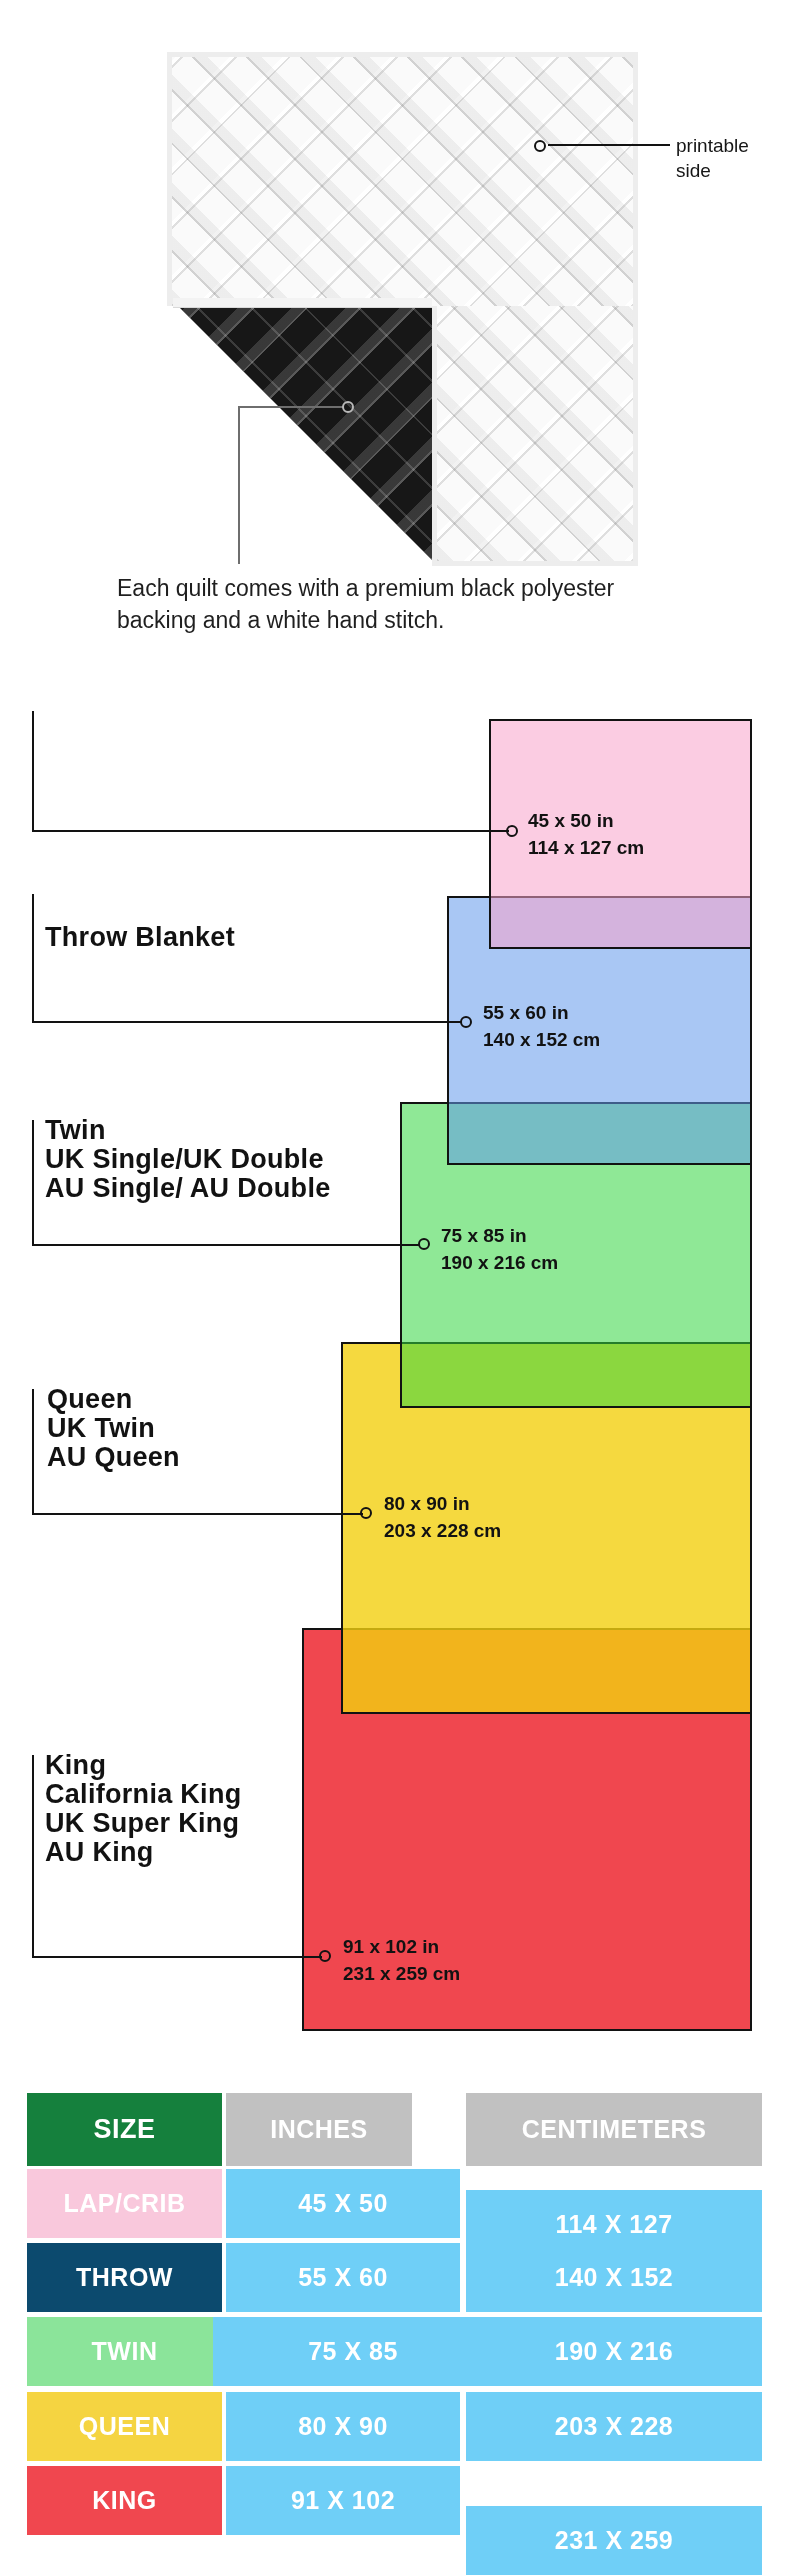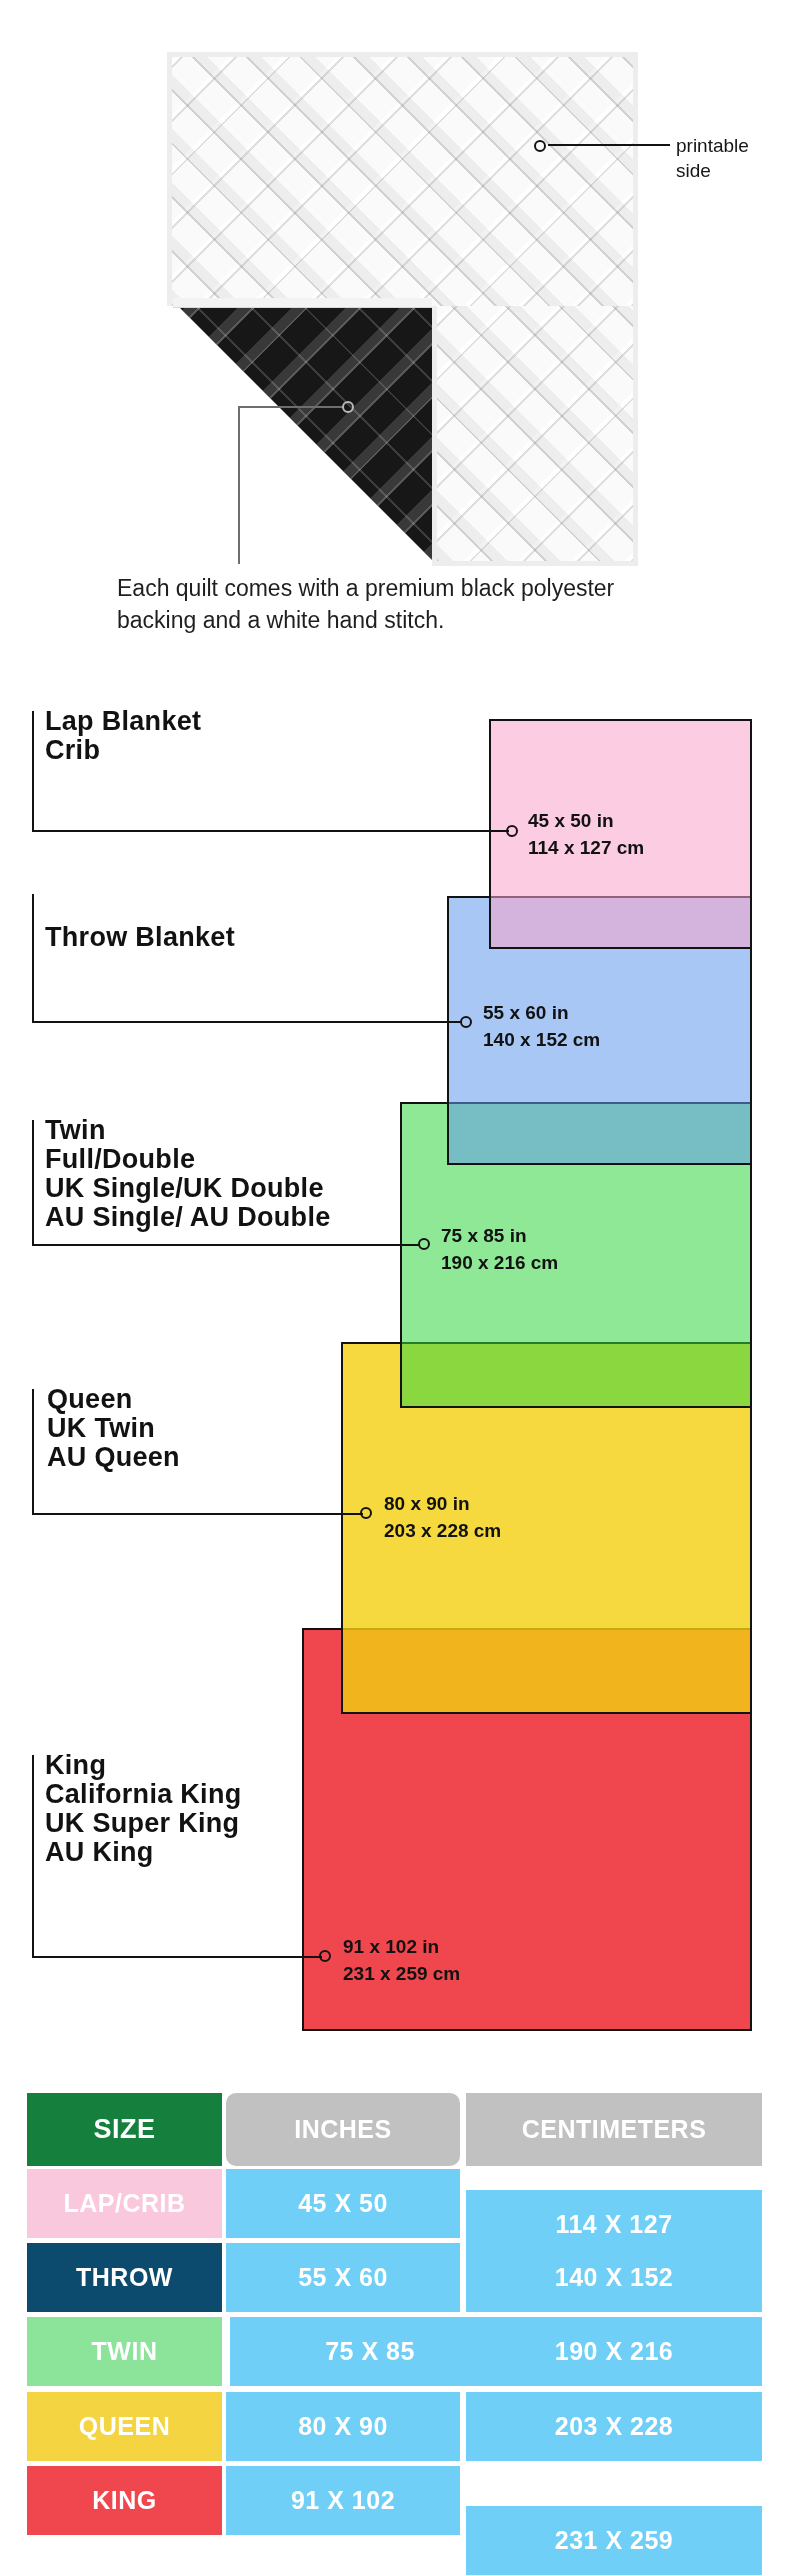--- a/index.html
+++ b/index.html
@@ -87,24 +87,20 @@
     <div>Each quilt comes with a premium black polyester</div>
     <div>backing and a white hand stitch.</div>
   </div>
 
   <div class="rect r-red" style="left:302px;top:1628px;width:450px;height:403px;"></div>
   <div class="rect r-yellow" style="left:341px;top:1342px;width:411px;height:372px;"></div>
   <div class="rect r-green" style="left:400px;top:1102px;width:352px;height:306px;"></div>
   <div class="rect r-blue" style="left:447px;top:896px;width:305px;height:269px;"></div>
   <div class="rect r-pink" style="left:489px;top:719px;width:263px;height:230px;"></div>
 
-  <div class="lbl" style="left:45px;top:707px;">
-    <div>Lap Blanket</div>
-    <div>Crib</div>
-  </div>
   <div class="vline" style="left:32px;top:711px;width:1.9px;height:121px;"></div>
   <div class="hline" style="left:32px;top:830px;width:477px;height:1.9px;"></div>
   <div class="ring" style="left:506px;top:825px;"></div>
   <div class="dim" style="left:528px;top:807px;">
     <div>45 x 50 in</div>
     <div>114 x 127 cm</div>
   </div>
 
   <div class="lbl" style="left:45px;top:923px;">
     <div>Throw Blanket</div>
@@ -112,21 +108,20 @@
   <div class="vline" style="left:32px;top:894px;width:1.9px;height:129px;"></div>
   <div class="hline" style="left:32px;top:1021px;width:430px;height:1.9px;"></div>
   <div class="ring" style="left:460px;top:1016px;"></div>
   <div class="dim" style="left:483px;top:999px;">
     <div>55 x 60 in</div>
     <div>140 x 152 cm</div>
   </div>
 
   <div class="lbl" style="left:45px;top:1116px;">
     <div>Twin</div>
-    <div>Full/Double</div>
     <div>UK Single/UK Double</div>
     <div>AU Single/ AU Double</div>
   </div>
   <div class="vline" style="left:32px;top:1120px;width:1.9px;height:126px;"></div>
   <div class="hline" style="left:32px;top:1244px;width:388px;height:1.9px;"></div>
   <div class="ring" style="left:418px;top:1238px;"></div>
   <div class="dim" style="left:441px;top:1222px;">
     <div>75 x 85 in</div>
     <div>190 x 216 cm</div>
   </div>
@@ -154,33 +149,33 @@
   <div class="hline" style="left:32px;top:1956px;width:290px;height:1.9px;"></div>
   <div class="ring" style="left:319px;top:1950px;"></div>
   <div class="dim" style="left:343px;top:1933px;">
     <div>91 x 102 in</div>
     <div>231 x 259 cm</div>
   </div>
 
   <div>
 
     <div class="tcell h-size" style="left:27px;top:2093px;width:195px;height:73px;font-size:27px;">SIZE</div>
-    <div class="tcell h-gray" style="left:226px;top:2093px;width:234px;height:73px;border-radius:10px;">INCHES</div>
+    <div class="tcell h-gray" style="left:226px;top:2093px;width:186px;height:73px;">INCHES</div>
     <div class="tcell h-gray" style="left:466px;top:2093px;width:296px;height:73px;">CENTIMETERS</div>
 
     <div class="tcell c-pink" style="left:27px;top:2169px;width:195px;height:69px;">LAP/CRIB</div>
     <div class="tcell c-val" style="left:226px;top:2169px;width:234px;height:69px;">45 X 50</div>
     <div class="tcell c-val" style="left:466px;top:2169px;width:296px;height:69px;margin-top:21px;">114 X 127</div>
 
     <div class="tcell c-per" style="left:27px;top:2243px;width:195px;height:69px;">THROW</div>
     <div class="tcell c-val" style="left:226px;top:2243px;width:234px;height:69px;">55 X 60</div>
     <div class="tcell c-val" style="left:466px;top:2243px;width:296px;height:69px;">140 X 152</div>
 
     <div class="tcell c-grn" style="left:27px;top:2317px;width:195px;height:69px;">TWIN</div>
-    <div class="tcell c-val" style="left:230px;top:2317px;width:280px;height:69px;">75 X 85</div>
+    <div class="tcell c-val" style="left:213px;top:2317px;width:280px;height:69px;">75 X 85</div>
     <div class="tcell c-val" style="left:466px;top:2317px;width:296px;height:69px;">190 X 216</div>
 
     <div class="tcell c-yel" style="left:27px;top:2392px;width:195px;height:69px;">QUEEN</div>
     <div class="tcell c-val" style="left:226px;top:2392px;width:234px;height:69px;">80 X 90</div>
     <div class="tcell c-val" style="left:466px;top:2392px;width:296px;height:69px;">203 X 228</div>
 
     <div class="tcell c-red" style="left:27px;top:2466px;width:195px;height:69px;">KING</div>
     <div class="tcell c-val" style="left:226px;top:2466px;width:234px;height:69px;">91 X 102</div>
     <div class="tcell c-val" style="left:466px;top:2466px;width:296px;height:69px;margin-top:40px;">231 X 259</div>
   </div>

